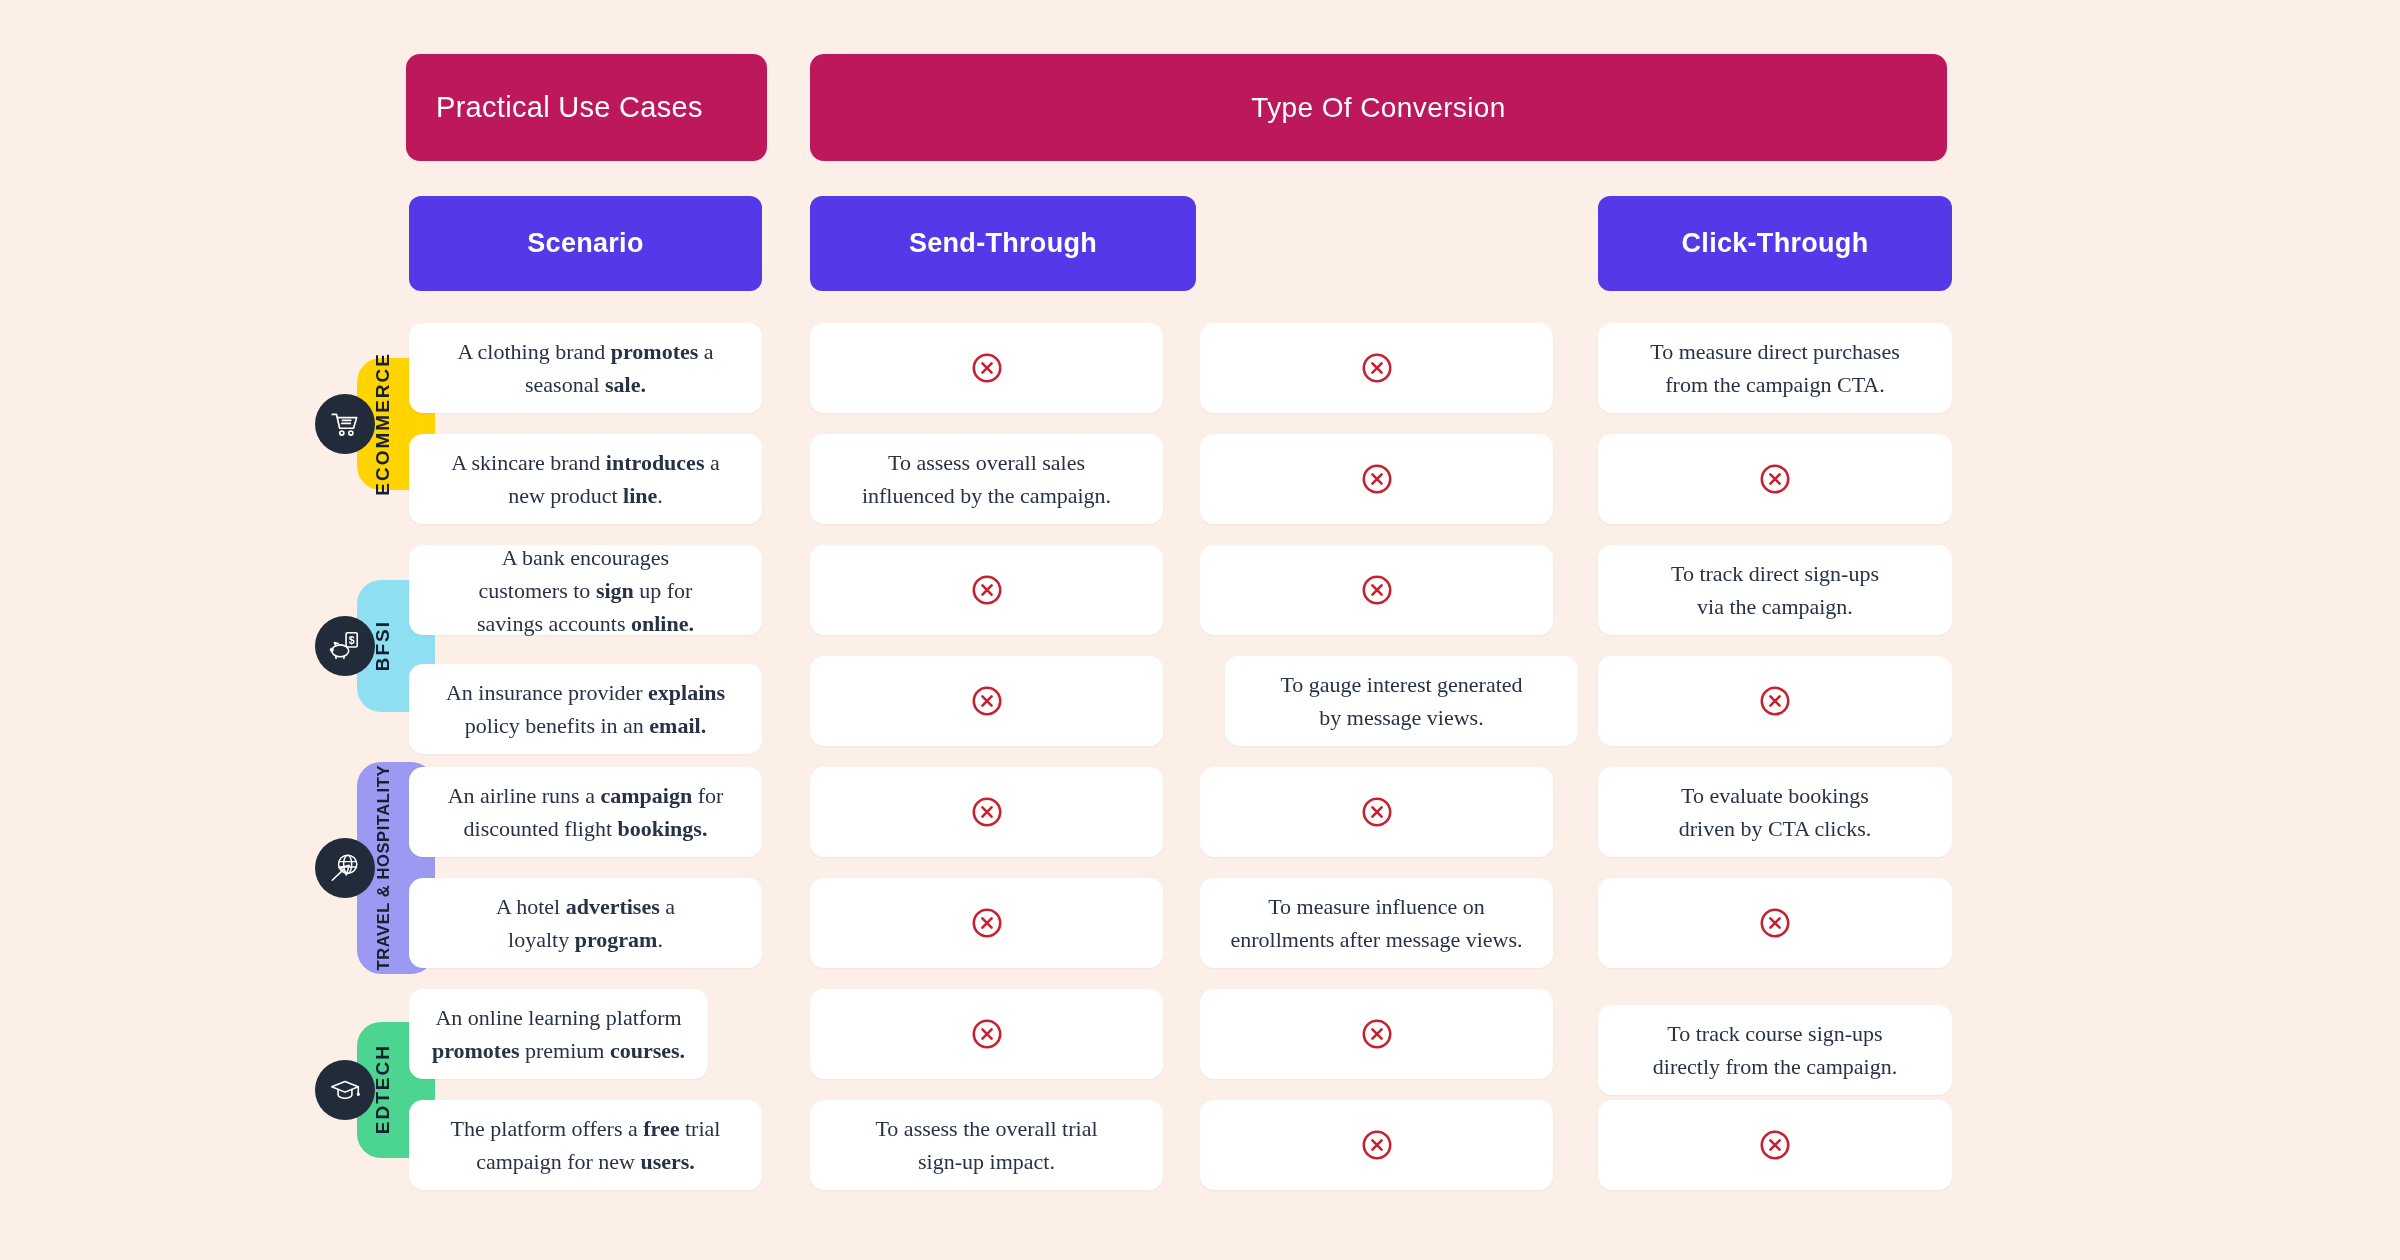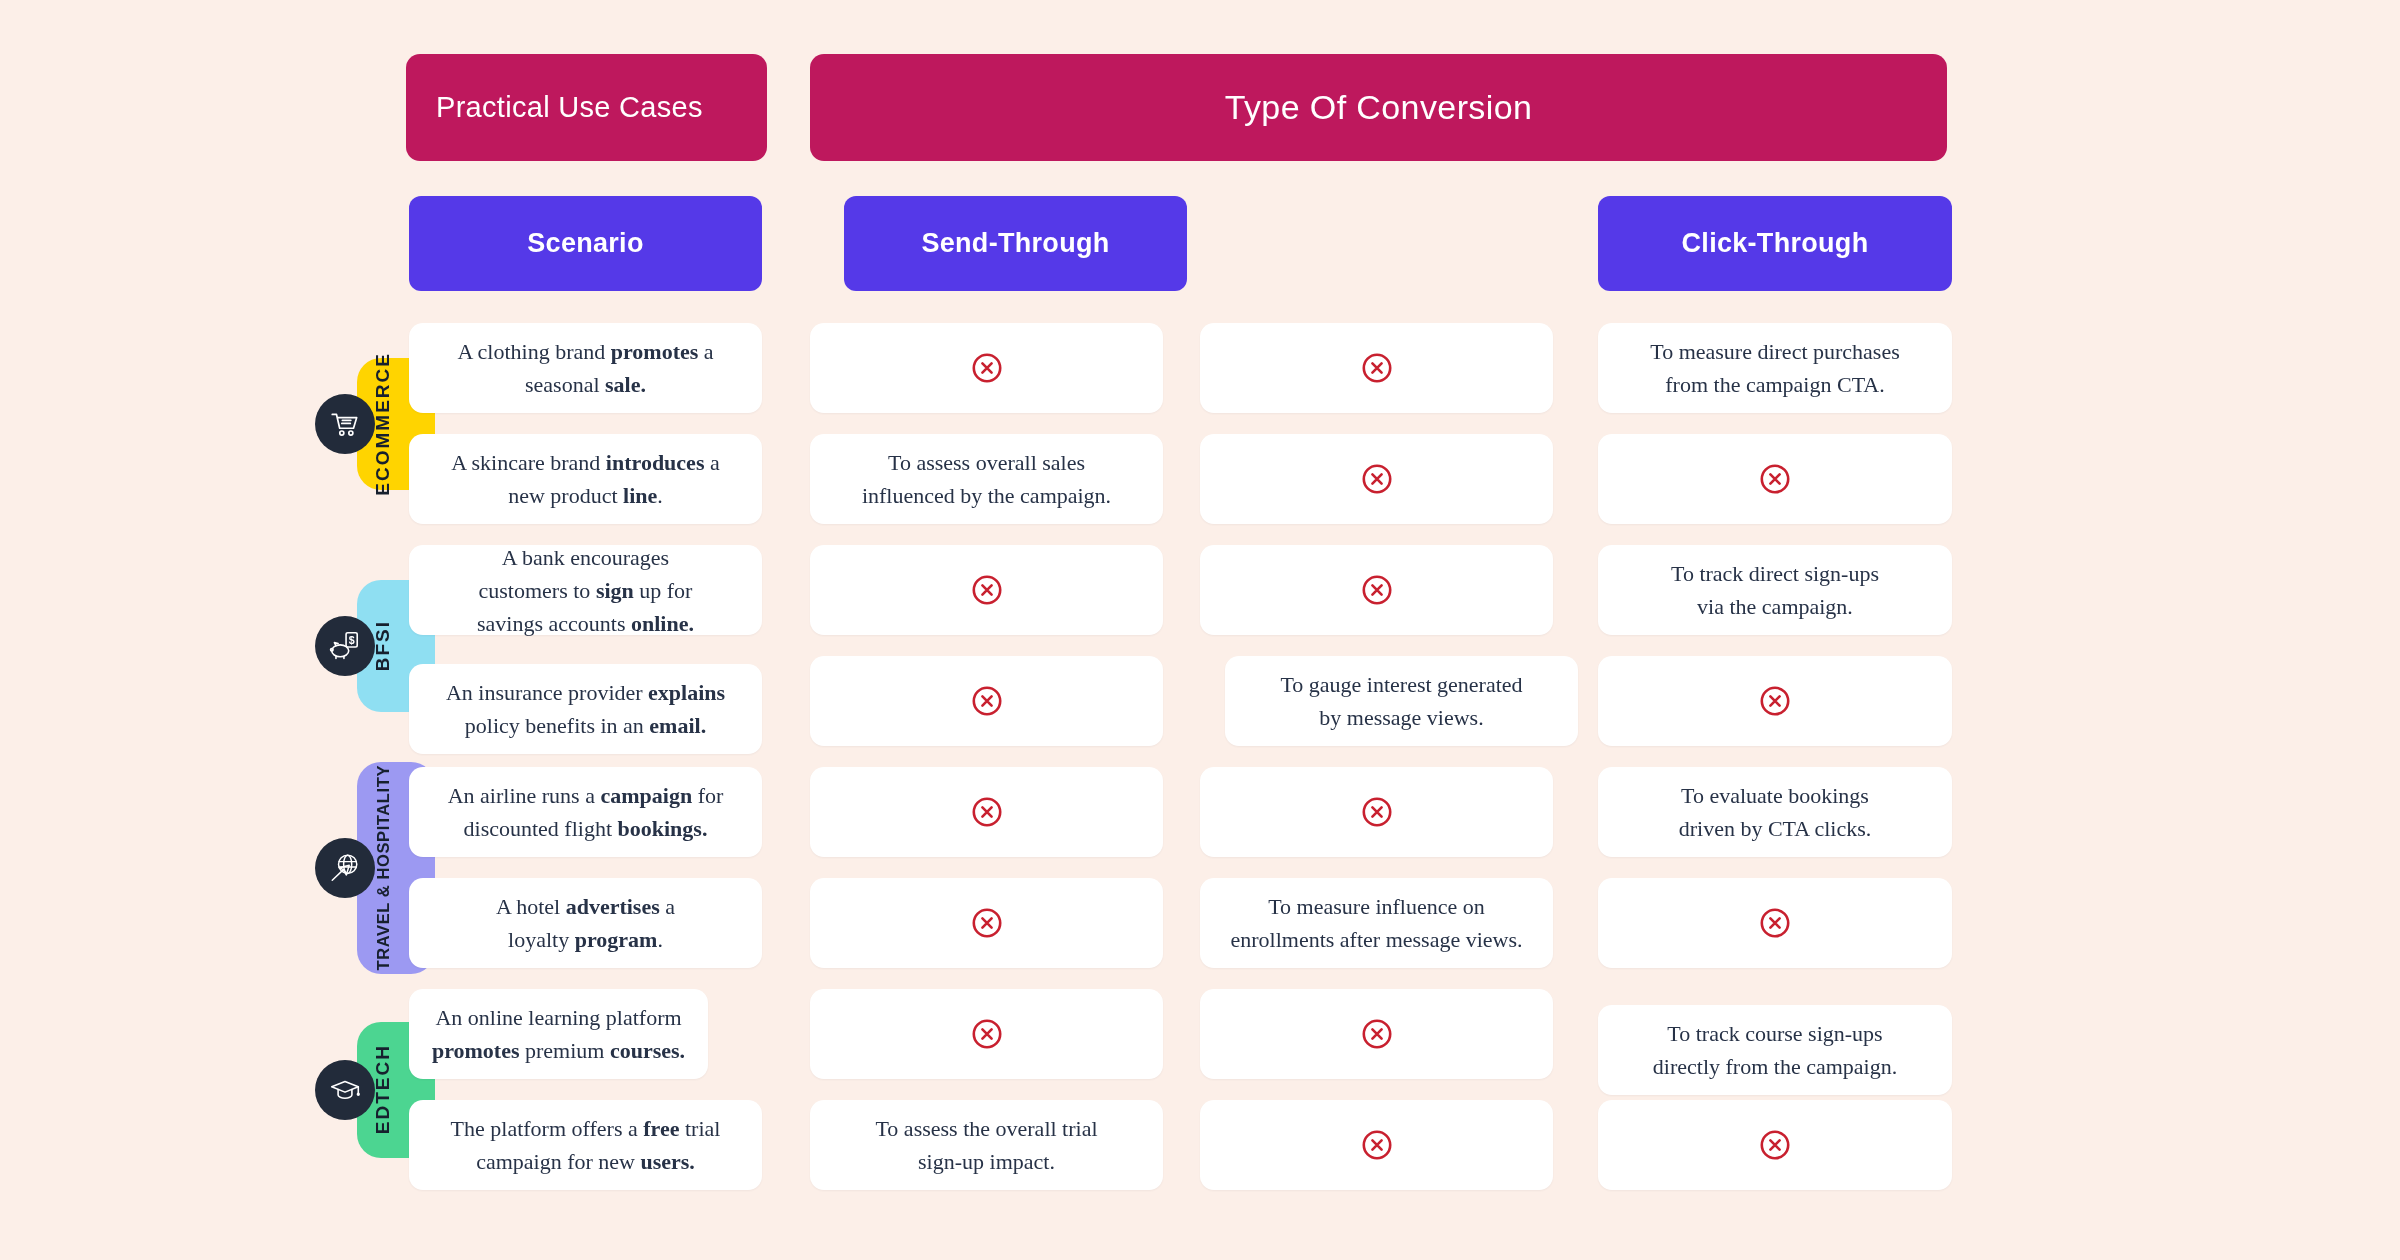--- a/index.html
+++ b/index.html
@@ -4,21 +4,21 @@
 <style>
   html,body{margin:0;padding:0;}
   body{background:#FCEFE8;font-family:"Liberation Sans",sans-serif;}
   .canvas{position:relative;width:2400px;height:1260px;background:#FCEFE8;overflow:hidden;}
 
   .hdr{position:absolute;background:#be185d;border-radius:14px;color:#FFFFFF;
        display:flex;align-items:center;box-sizing:border-box;}
   .hdr-left{left:406px;top:54px;width:361px;height:107px;padding-left:30px;
             font-size:29px;font-weight:500;letter-spacing:.3px;}
   .hdr-wide{left:810px;top:54px;width:1137px;height:107px;justify-content:center;
-            font-size:34px;font-weight:500;letter-spacing:.4px;}
+            font-size:28px;font-weight:500;letter-spacing:.4px;}
 
   .colhdr{position:absolute;top:196px;height:95px;background:#5539E8;border-radius:12px;
           color:#FFFFFF;display:flex;align-items:center;justify-content:center;
           font-size:27px;font-weight:700;letter-spacing:.3px;}
 
   .card{position:absolute;background:#FFFFFF;border-radius:14px;z-index:1;
         display:flex;align-items:center;justify-content:center;
         box-shadow:0 1px 2px rgba(34,43,58,0.05);box-sizing:border-box;padding:6px 14px;font-family:Liberation Serif, serif;}
   .cell-text{white-space:pre-line;text-align:center;font-size:22px;line-height:1.5;
              color:#273247;}
@@ -37,21 +37,21 @@
 </style>
 </head>
 <body>
 
 <div class="canvas">
 
   <div class="hdr hdr-left">Practical Use Cases</div>
   <div class="hdr hdr-wide">Type Of Conversion</div>
 
   <div class="colhdr" style="left:409px;width:353px">Scenario</div>
-  <div class="colhdr" style="left:844px;width:343px">Send-Through</div>
+  <div class="colhdr" style="left:810px;width:386px">Send-Through</div>
   <div class="colhdr" style="left:1598px;width:354px">Click-Through</div>
 
   <div id="table-body">
       <div class="cat-tab" style="top: 357.5px; height: 132px; background: rgb(255, 212, 0);">
         <div class="cat-label">ECOMMERCE</div>
       </div>
       <div class="cat-circle" style="top: 393.5px;">
         <svg width="34" height="34" viewBox="0 0 32 32" fill="none" stroke="#FFFFFF" stroke-width="1.6" stroke-linecap="round" stroke-linejoin="round">
     <path d="M4 7 h4 l3 13 h13 l3 -10 H9"></path>
     <path d="M13.5 12.5 h8 M13 15.5 h8"></path>

